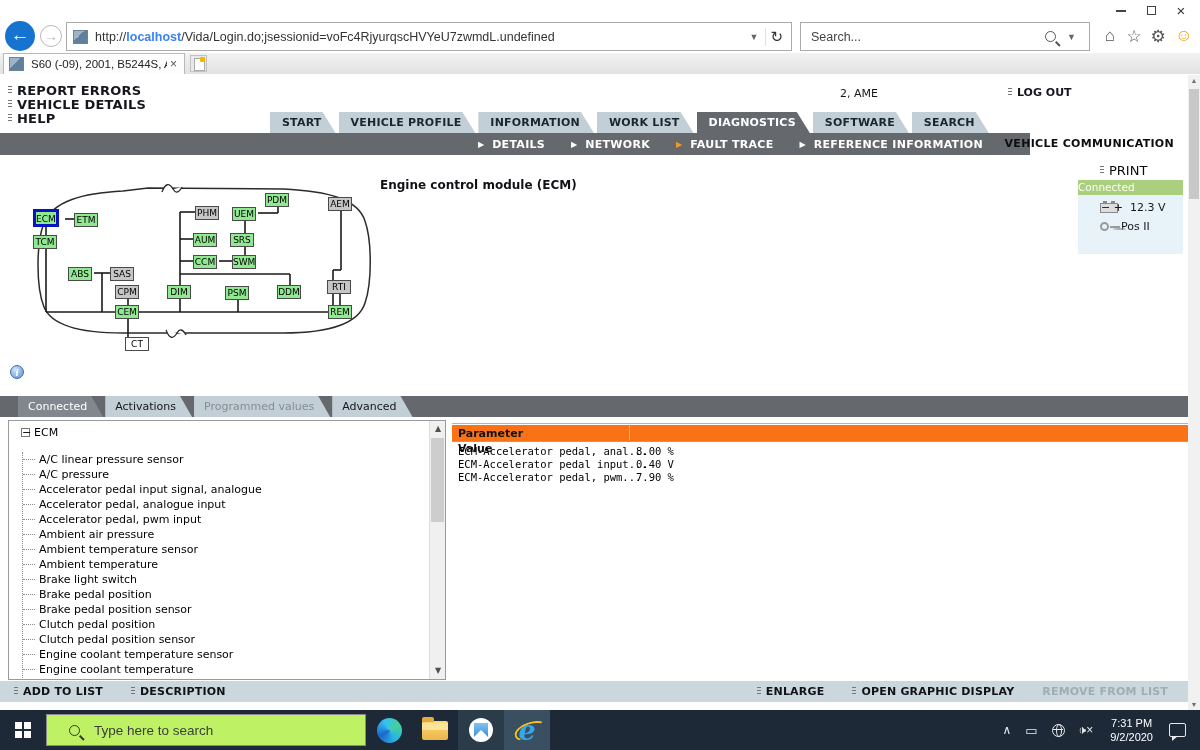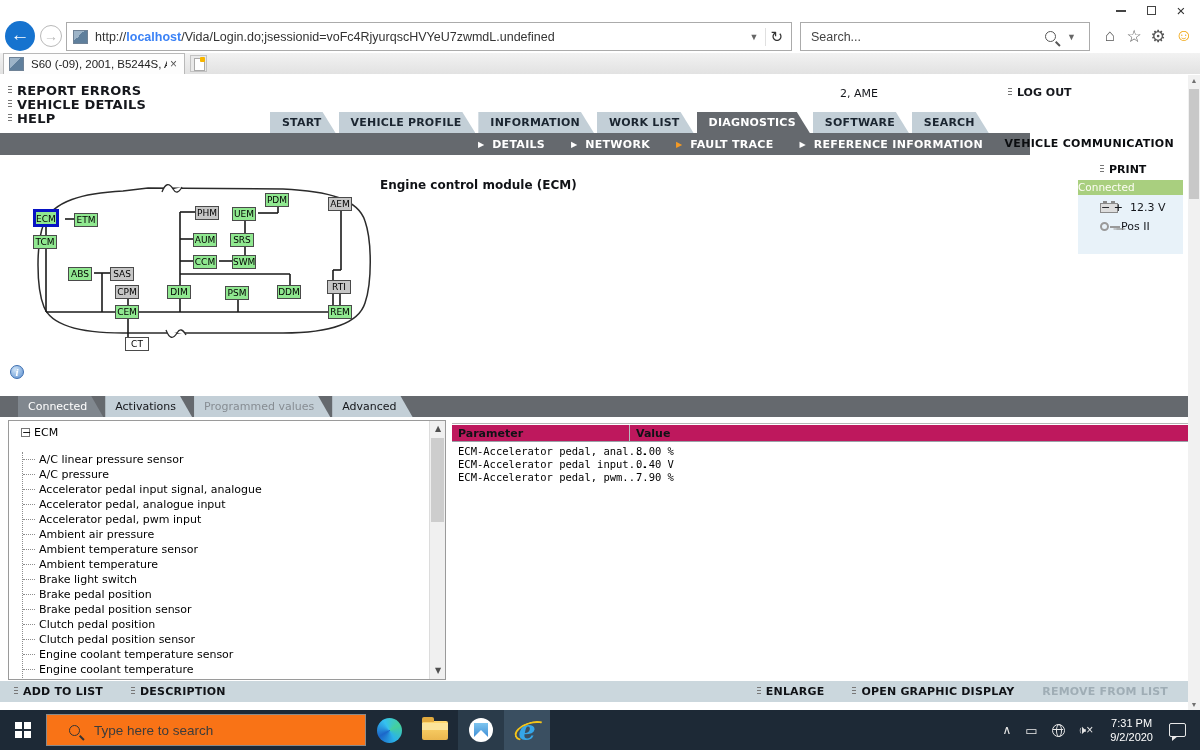--- a/index.html
+++ b/index.html
@@ -60,21 +60,21 @@
 
   #subnav{position:absolute;left:0;top:58px;width:1188px;height:22px;background:#fff;}
   #subnav .bar{position:absolute;left:0;top:0;width:1030px;height:22px;background:#65696e;}
   #subnav-items{position:absolute;left:478px;top:0;height:22px;display:flex;align-items:center;}
   .snav{display:flex;align-items:center;margin-right:26px;}
   .snav .arr{font-size:8px;margin-right:8px;}
   .snav span.lbl{color:#fff;font-size:11px;font-weight:bold;letter-spacing:.3px;}
   #subnav-active{position:absolute;right:14px;top:4px;font-size:11px;font-weight:bold;color:#0b0d10;letter-spacing:.3px;}
 
   #print{position:absolute;left:1100px;top:88px;display:flex;align-items:center;}
-  #print span{font-size:11px;font-weight:bold;color:#0b0d10;}
+  #print span{font-size:13px;font-weight:normal;color:#0b0d10;}
 
   #diagram-title{position:absolute;left:380px;top:103px;font-size:12px;font-weight:bold;color:#101216;}
 
   #diagram{position:absolute;left:28px;top:100px;width:344px;height:186px;}
   .module{position:absolute;border:1px solid #4a4a4a;font-size:9px;line-height:11px;text-align:center;color:#000;
     background:#90e890;padding-top:1px;height:14px;min-width:24px;}
   .module.gray{background:#c6c6c6;}
   .module.white{background:#fff;margin-left:8px;}
   .module.selected{border:3px solid #0713c4;height:18px;margin-top:-2px;margin-left:-2px;padding-top:2px;}
 
@@ -106,21 +106,21 @@
   #tree-root span{font-size:11px;color:#000;margin-left:4px;}
   #tree-items{margin:13px 0 0 13px;padding:0;list-style:none;border-left:1px dotted #8d8d8d;}
   #tree-items li{display:flex;align-items:center;height:15px;font-size:11px;color:#000;}
   #tree-items li::before{content:'';width:12px;border-top:1px dotted #8d8d8d;margin-right:4px;}
   .vscroll{position:absolute;right:0;top:0;width:16px;height:100%;background:#f0f0f0;border-left:1px solid #dcdcdc;}
   .sb-btn{position:absolute;left:0;width:16px;height:16px;background:#f0f0f0;color:#505050;font-size:8px;text-align:center;line-height:16px;}
   .sb-up{top:0;} .sb-down{bottom:0;}
   .sb-thumb{position:absolute;left:1px;top:17px;width:13px;height:84px;background:#cdcdcd;}
 
   #table-panel{position:absolute;left:452px;top:348px;width:736px;height:257px;background:#fff;border-top:1px solid #b5b5b5;}
-  #table-head{display:flex;height:18px;background:#be185d;border-bottom:1px solid #9aa2a8;border-top:1px solid #fff;}
+  #table-head{display:flex;height:18px;background:#f97316;border-bottom:1px solid #9aa2a8;border-top:1px solid #fff;flex-direction:column;}
   #table-head div{font-size:11px;font-weight:bold;color:#101216;padding:2px 0 0 6px;}
   .col-param{width:178px;border-right:1px solid #b7bcc0;}
   #table-rows{margin:3px 0 0 0;}
   .trow{display:flex;height:13px;font-family:"DejaVu Sans Mono",monospace;font-size:10.5px;color:#000;}
   .trow .c1{width:178px;padding-left:6px;white-space:nowrap;}
   .trow .c2{padding-left:6px;white-space:nowrap;}
 
   #action-bar{position:absolute;left:0;top:606px;width:1188px;height:21px;background:#cbd7dd;display:flex;align-items:center;padding:0 14px;}
   .act{display:flex;align-items:center;margin-right:28px;}
   .act span{font-size:11px;font-weight:bold;color:#101216;letter-spacing:.2px;}
@@ -129,21 +129,21 @@
 
   #page-scrollbar{position:absolute;left:1188px;top:75px;width:12px;height:635px;background:#f1f1f1;}
   #page-scrollbar .thumb{position:absolute;left:1px;top:14px;width:10px;height:110px;background:#c8c8c8;}
   #page-scrollbar .a{position:absolute;left:0;width:12px;font-size:7px;color:#707070;text-align:center;}
 
   
   #taskbar{position:absolute;left:0;top:710px;width:1200px;height:40px;background:#1d2936;display:flex;align-items:center;}
   #start{width:46px;height:40px;display:flex;align-items:center;justify-content:center;}
   .winlogo{width:16px;height:16px;display:grid;grid-template-columns:7px 7px;grid-template-rows:7px 7px;gap:2px;}
   .winlogo i{background:#fff;}
-  #tb-search{width:320px;height:32px;background:#f97316;border:1px solid #8a8a8a;display:flex;align-items:center;padding-left:12px;}
+  #tb-search{width:320px;height:32px;background:#bef264;border:1px solid #8a8a8a;display:flex;align-items:center;padding-left:12px;}
   #tb-search .mag{border-color:#333;}
   #tb-search .mag::after{background:#333;}
   #tb-search span{font-size:13.5px;color:#3c3c3c;margin-left:10px;}
   .tb-ico{width:46px;height:40px;display:flex;align-items:center;justify-content:center;position:relative;}
   .tb-ico.run{background:#2a3b4a;}
   .tb-ico.active{background:#3a4f61;}
   .edge-ico{width:25px;height:25px;border-radius:50%;background:conic-gradient(from 150deg,#2bb3e8,#1b66c9,#35c1f1,#45d09b,#2bb3e8);}
   .folder-ico{width:26px;height:19px;background:linear-gradient(#ffd970,#eab64e);border-radius:2px;position:relative;}
   .folder-ico::before{content:'';position:absolute;top:-4px;left:0;width:12px;height:5px;background:#e2aa3f;border-radius:2px 2px 0 0;}
   .folder-ico::after{content:'';position:absolute;top:2px;left:0;width:26px;height:7px;background:#fbe49a;}

